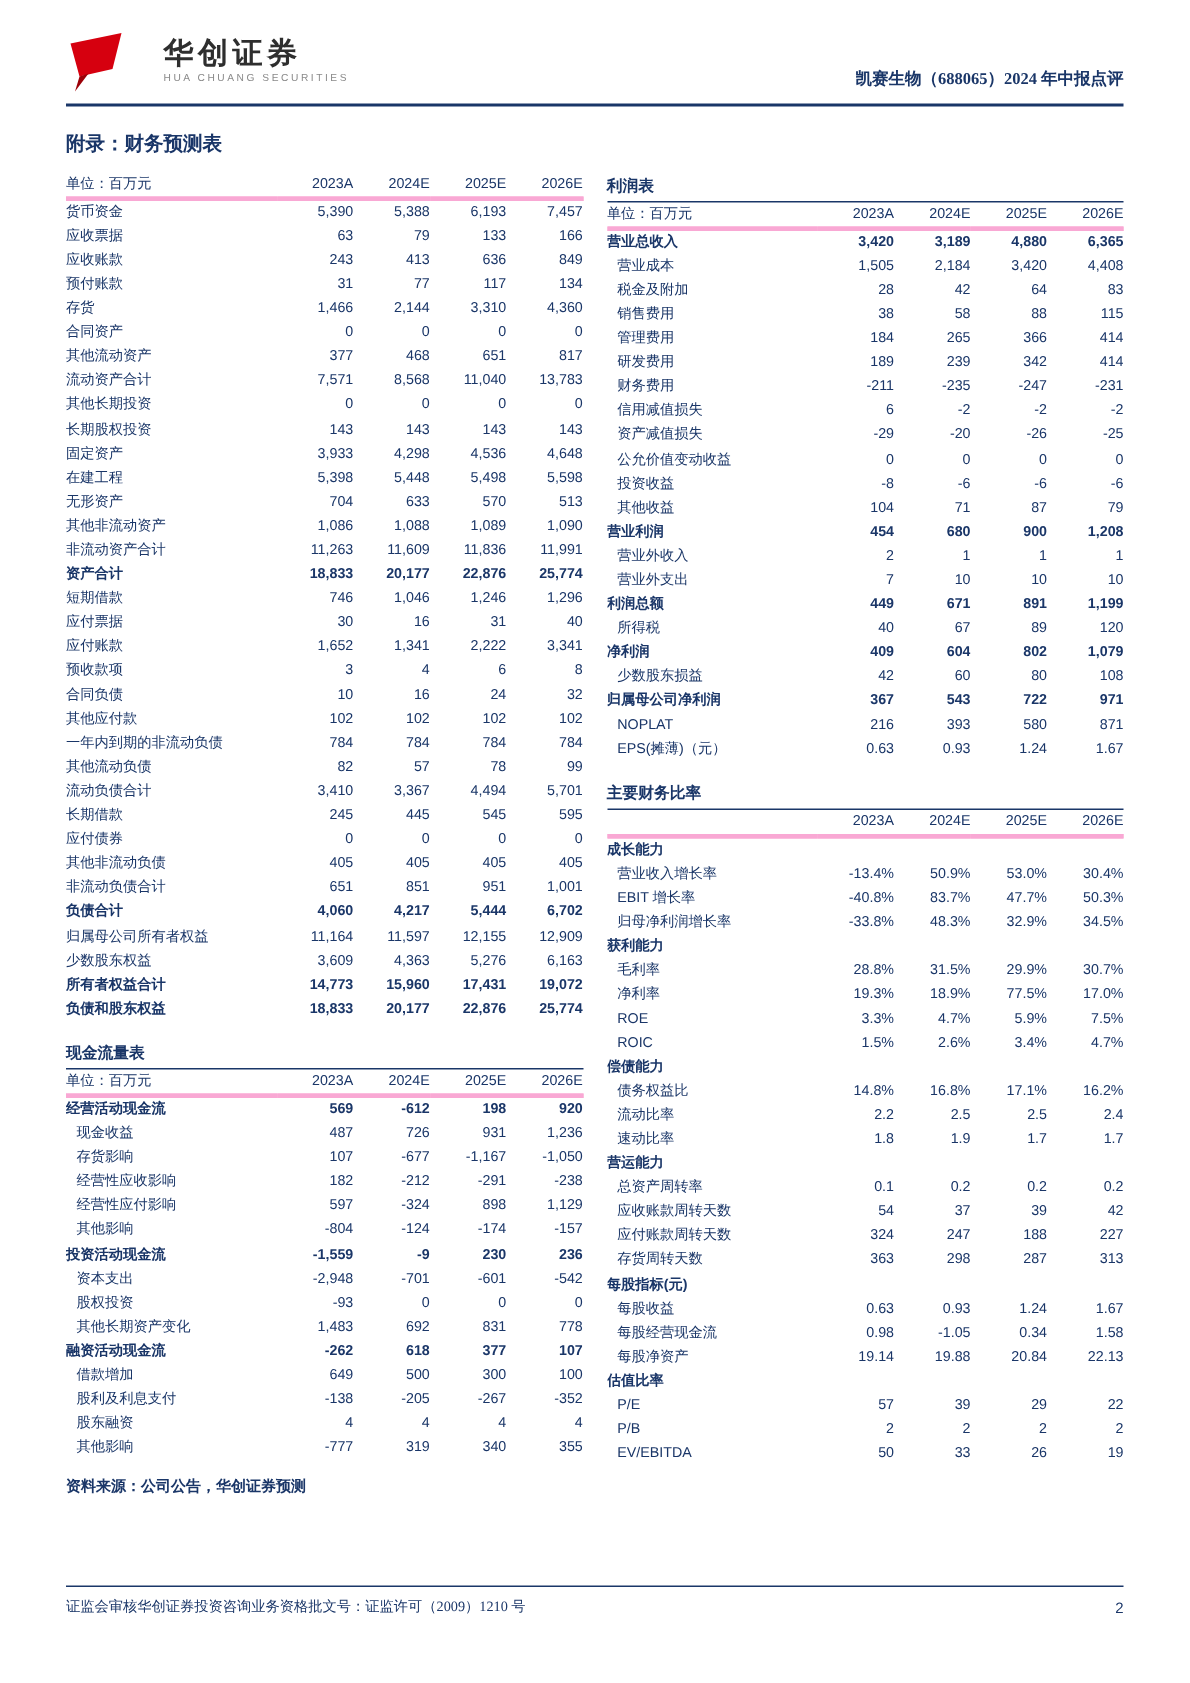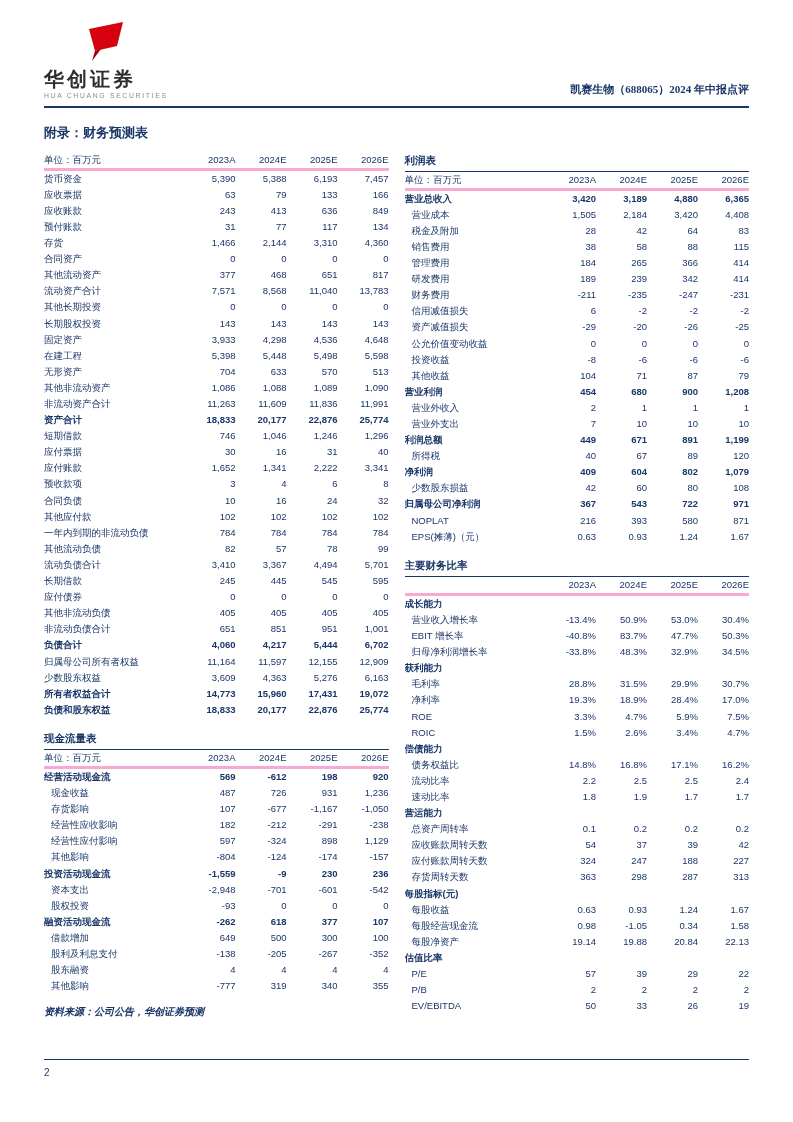--- a/index.html
+++ b/index.html
@@ -7,21 +7,21 @@
     width:793px;height:1122px;background:#ffffff;
     font-family:"Liberation Sans","DejaVu Sans",sans-serif;
     color:#1a3668;
   }
   .page{position:relative;width:793px;height:1122px;box-sizing:border-box;
         padding:20px 44px 0;background:#ffffff;overflow:hidden;}
 
   
   .header{display:flex;justify-content:space-between;align-items:flex-end;
           padding-bottom:7px;border-bottom:2px solid #1a3668;}
-  .logo{display:flex;align-items:center;gap:7px;flex-direction:column;}
+  .logo{display:flex;align-items:center;gap:25px;}
   .logo-mark{flex:0 0 auto;}
   .logo-cn{font-size:20px;font-weight:bold;color:#2e2e2e;letter-spacing:3px;line-height:1.05;}
   .logo-en{font-size:6.8px;color:#8a8a8a;letter-spacing:1.7px;margin-top:2px;}
   .report-title{font-family:Liberation Serif, serif;
                 font-size:11px;font-weight:bold;color:#1a3668;padding-bottom:2px;}
 
   
   .appendix-title{margin-top:16px;font-family:"Liberation Serif","DejaVu Serif",serif;
                   font-size:13px;font-weight:bold;color:#1a3668;}
 
@@ -36,21 +36,21 @@
   .fin-table th,.fin-table td{font-size:9.5px;line-height:12.9px;padding:1.6px 0;
              color:#1a3668;white-space:nowrap;overflow:hidden;}
   .fin-table thead th{font-weight:normal;border-bottom:3px solid #f9a8d4;}
   .fin-table .lbl{text-align:left;}
   .fin-table .num{text-align:right;width:51px;}
   .fin-table .bold{font-weight:bold;}
   .fin-table .indent{padding-left:7px;}
 
   
   .source-note{margin-top:10px;font-family:"Liberation Serif","DejaVu Serif",serif;
-               font-style:italic;font-weight:bold;font-size:10px;color:#1a3668;}
+               font-weight:bold;font-size:10px;color:#1a3668;}
 
   
   .footer{position:absolute;left:44px;right:44px;bottom:44px;
           display:flex;justify-content:space-between;align-items:flex-end;
           border-top:1px solid #1a3668;padding-top:7px;
           font-family:"Liberation Serif","DejaVu Serif",serif;
           font-size:9.5px;color:#1a3668;}
   .page-num{font-family:"Liberation Sans","DejaVu Sans",sans-serif;font-size:10px;}
 </style>
 </head>
@@ -399,20 +399,27 @@
                 <td class="num">-542</td>
               </tr>
               <tr>
                 <td class="lbl indent">股权投资</td>
                 <td class="num">-93</td>
                 <td class="num">0</td>
                 <td class="num">0</td>
                 <td class="num">0</td>
               </tr>
               <tr>
+                <td class="lbl indent">其他长期资产变化</td>
+                <td class="num">1,483</td>
+                <td class="num">692</td>
+                <td class="num">831</td>
+                <td class="num">778</td>
+              </tr>
+              <tr>
                 <td class="lbl bold">融资活动现金流</td>
                 <td class="num bold">-262</td>
                 <td class="num bold">618</td>
                 <td class="num bold">377</td>
                 <td class="num bold">107</td>
               </tr>
               <tr>
                 <td class="lbl indent">借款增加</td>
                 <td class="num">649</td>
                 <td class="num">500</td>
@@ -668,21 +675,21 @@
                 <td class="lbl indent">毛利率</td>
                 <td class="num">28.8%</td>
                 <td class="num">31.5%</td>
                 <td class="num">29.9%</td>
                 <td class="num">30.7%</td>
               </tr>
               <tr>
                 <td class="lbl indent">净利率</td>
                 <td class="num">19.3%</td>
                 <td class="num">18.9%</td>
-                <td class="num">28.4%</td>
+                <td class="num">77.5%</td>
                 <td class="num">17.0%</td>
               </tr>
               <tr>
                 <td class="lbl indent">ROE</td>
                 <td class="num">3.3%</td>
                 <td class="num">4.7%</td>
                 <td class="num">5.9%</td>
                 <td class="num">7.5%</td>
               </tr>
               <tr>
@@ -811,16 +818,17 @@
                 <td class="num">26</td>
                 <td class="num">19</td>
               </tr>
             </tbody>
           </table>
         </div>
     </div>
   </div>
 
   <div class="footer">
+    <div>证监会审核华创证券投资咨询业务资格批文号：证监许可（2009）1210 号</div>
     <div class="page-num">2</div>
   </div>
 
 </div>
 
 </body></html>

